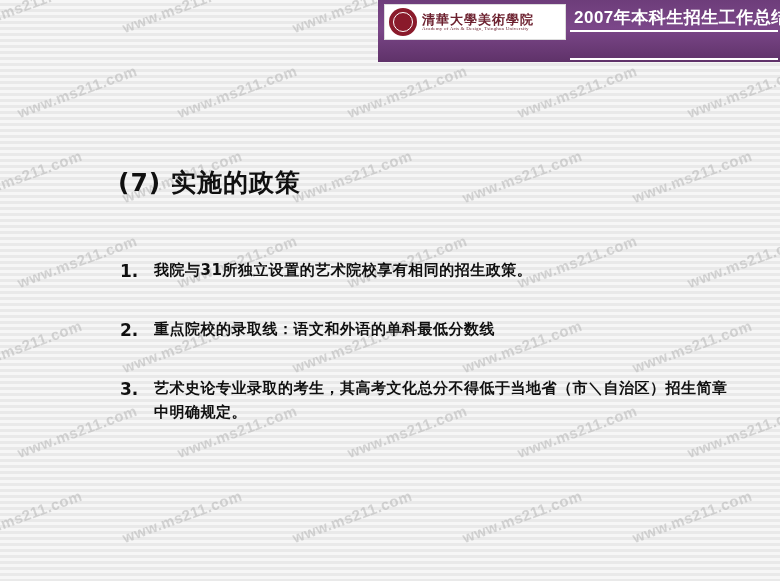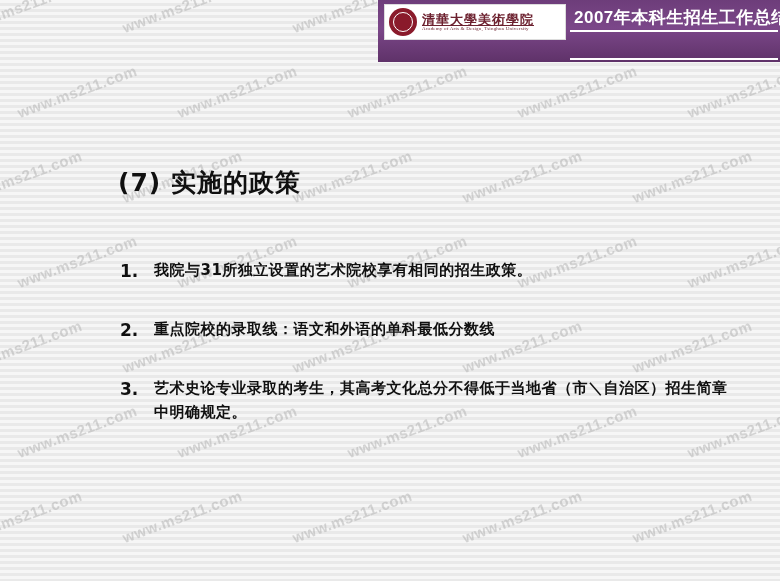--- a/index.html
+++ b/index.html
@@ -102,21 +102,20 @@
     margin-left: 5px;
     line-height: 1.05;
   }
   .logo-cn {
     font-family: "DejaVu Serif", serif;
     font-size: 13px;
     font-weight: bold;
     color: #6d2230;
     letter-spacing: 1px;
     white-space: nowrap;
-    text-decoration: underline;
   }
   .logo-en {
     font-family: "Liberation Serif", serif;
     font-size: 5px;
     color: #6d2230;
     white-space: nowrap;
     letter-spacing: 0.2px;
   }
   .header-line1 {
     position: absolute;

